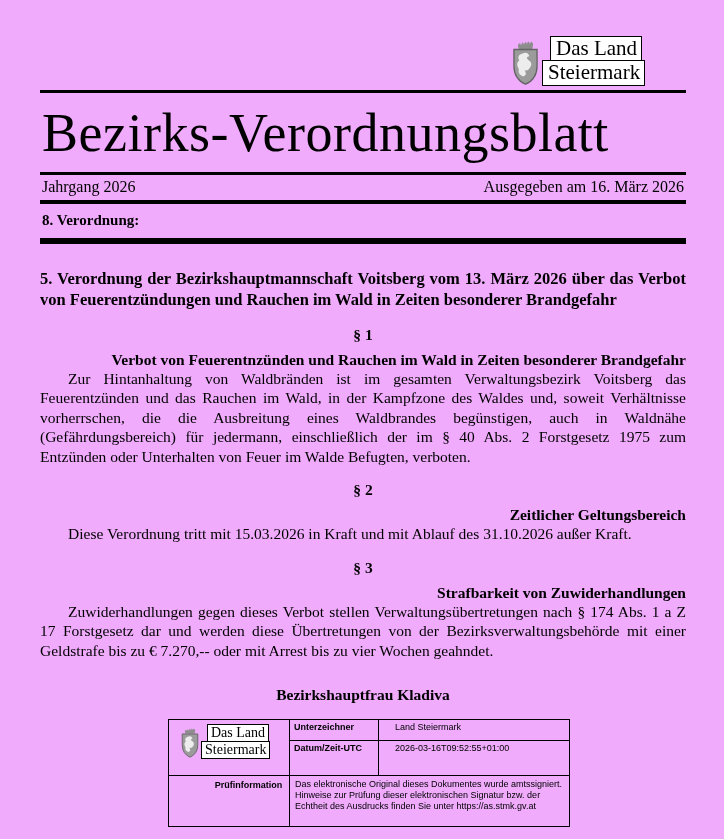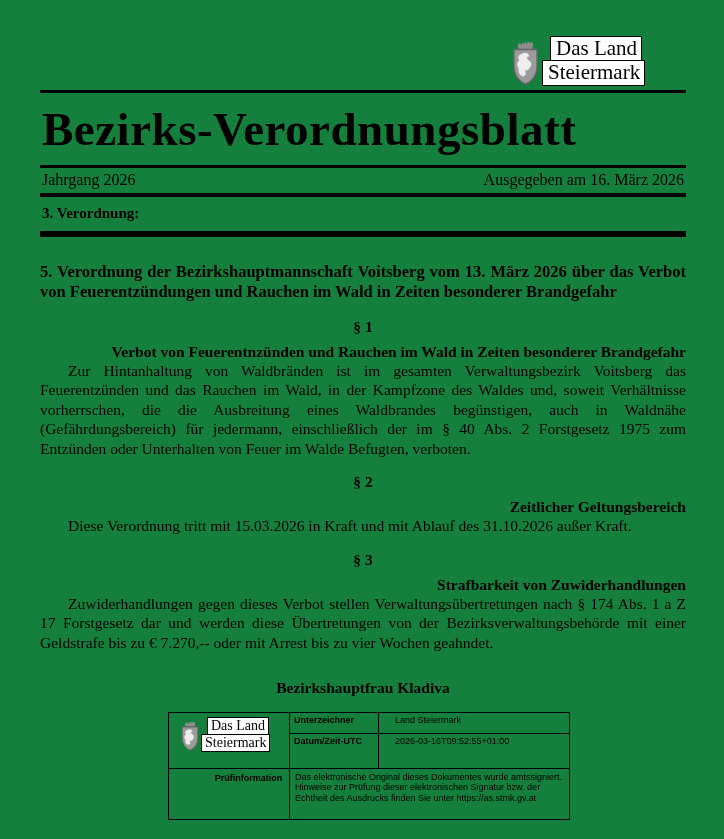--- a/index.html
+++ b/index.html
@@ -1,18 +1,18 @@
 <!DOCTYPE html>
 <html><head>
 <meta charset="utf-8">
 <style>
   html,body{margin:0;padding:0;background:#ffffff;}
   .page{
     width:724px;height:839px;box-sizing:border-box;
-    background:#15803d;color:#000000;position:relative;
+    background:#f0abfc;color:#000000;position:relative;
     padding:0 38px 0 40px;overflow:hidden;
     font-family:"Liberation Serif","DejaVu Serif",serif;
   }
   
   .header{position:relative;height:90px;border-bottom:3px solid #000;}
   .logo{position:absolute;right:32px;bottom:2px;display:flex;align-items:flex-start;}
   .logo .crest{width:33px;height:50px;margin-top:2px;}
   .logo-boxes{position:relative;width:112px;height:52px;}
   .logo-box{position:absolute;border:1px solid #000;background:#fff;
     font-size:21px;line-height:23px;padding:0 4px 1px 5px;white-space:nowrap;}
@@ -21,21 +21,21 @@
   
   .mini-logo{display:flex;align-items:flex-start;justify-content:center;padding-top:2px;}
   .mini-logo .crest{width:22px;height:34px;margin-top:2px;}
   .mini-boxes{position:relative;width:78px;height:38px;}
   .mini-box{position:absolute;border:1px solid #000;background:#fff;
     font-size:14px;line-height:16px;padding:0 3px;white-space:nowrap;
     font-family:"Liberation Serif","DejaVu Serif",serif;font-weight:normal;}
   .mini-box.l1{left:6px;top:0;}
   .mini-box.l2{left:0;top:17px;}
   
-  .title{font-size:47px;font-weight:bold;letter-spacing:0.5px;
+  .title{font-size:54px;font-weight:normal;letter-spacing:0.5px;
     margin:10px 0 0 2px;line-height:1.12;}
   .issue-bar{margin-top:9px;border-top:3px solid #000;border-bottom:4px solid #000;
     display:flex;justify-content:space-between;align-items:flex-start;
     font-weight:normal;font-size:16px;padding:3px 2px 4px 2px;}
   .ord-bar{display:flex;align-items:baseline;font-weight:bold;font-size:15px;
     padding:8px 2px 9px 2px;border-bottom:6px solid #000;}
   .ord-bar .ord-no{width:140px;flex:none;}
   
   .doc-heading{margin:25px 0 0;font-size:16.5px;font-weight:bold;
     text-align:justify;line-height:1.25;}
@@ -83,21 +83,21 @@
   </div>
 
   <h1 class="title">Bezirks-Verordnungsblatt</h1>
 
   <div class="issue-bar">
     <span>Jahrgang 2026</span>
     <span>Ausgegeben am 16. März 2026</span>
   </div>
 
   <div class="ord-bar">
-    <span class="ord-no">3. Verordnung:</span>
+    <span class="ord-no">8. Verordnung:</span>
   </div>
 
   <p class="doc-heading">5. Verordnung der Bezirkshauptmannschaft Voitsberg vom 13. März 2026 über das Verbot von Feuerentzündungen und Rauchen im Wald in Zeiten besonderer Brandgefahr</p>
 
 
   <div>
     <div class="section-num">§ 1</div>
     <div class="section-title">Verbot von Feuerentnzünden und Rauchen im Wald in Zeiten besonderer Brandgefahr</div>
     <p class="bodytext indent section-text">Zur Hintanhaltung von Waldbränden ist im gesamten Verwaltungsbezirk Voitsberg das Feuerentzünden und das Rauchen im Wald, in der Kampfzone des Waldes und, soweit Verhältnisse vorherrschen, die die Ausbreitung eines Waldbrandes begünstigen, auch in Waldnähe (Gefährdungsbereich) für jedermann, einschließlich der im § 40 Abs. 2 Forstgesetz 1975 zum Entzünden oder Unterhalten von Feuer im Walde Befugten, verboten.</p>
   </div>

